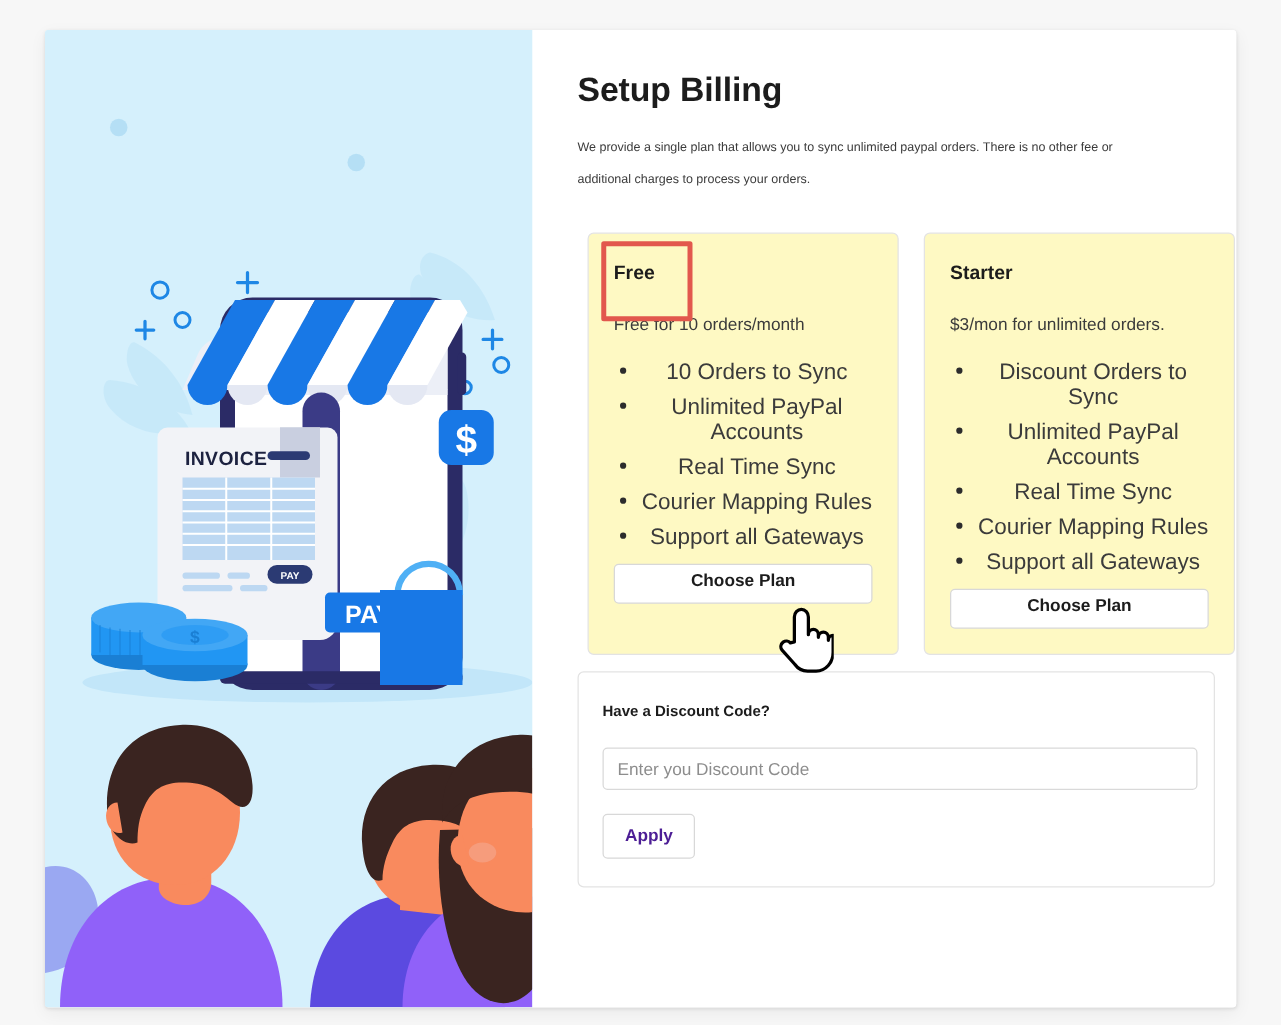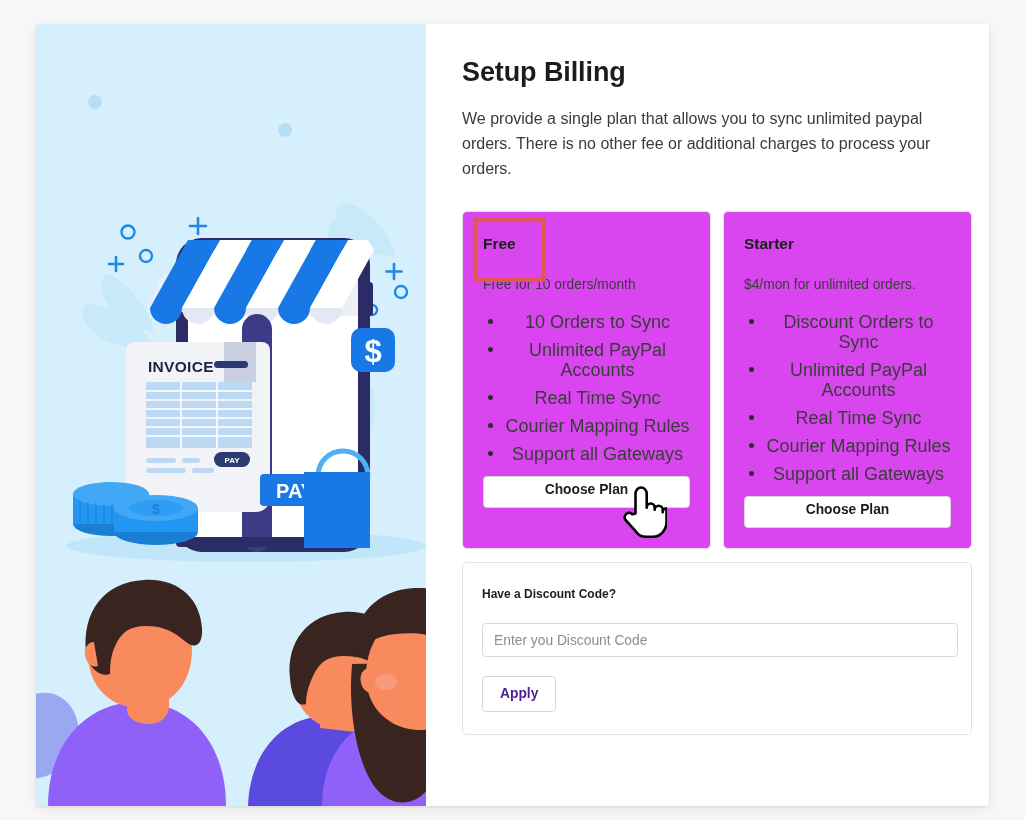--- a/index.html
+++ b/index.html
@@ -53,39 +53,40 @@
   .page-title {
     font-size: 27px;
     font-weight: 700;
     color: #1c1c1c;
     letter-spacing: -0.1px;
     line-height: 1.2;
     margin: 6px 0 0 0;
   }
   .intro {
     margin-top: 18px;
-    font-size: 16px;
+    font-size: 10px;
     line-height: 25px;
     color: #3b3b3b;
     width: 470px;
   }
 
   
   .plans {
     display: flex;
     gap: 12px;
     margin-top: 30px;
   }
   .plan-card {
     width: 249px;
-    background: #d946ef;
+    background: #fef9c3;
     border: 1px solid #e3e3e3;
     border-radius: 5px;
     padding: 22px 20px 20px 20px;
     position: relative;
+    margin-left: 8px;
   }
   .plan-title {
     font-size: 15.5px;
     font-weight: 700;
     color: #1c1c1c;
     line-height: 20px;
   }
   .plan-price {
     margin-top: 21px;
     font-size: 13.8px;
@@ -373,21 +374,21 @@
             <li><span class="bullet"></span><span>Unlimited PayPal Accounts</span></li>
             <li><span class="bullet"></span><span>Real Time Sync</span></li>
             <li><span class="bullet"></span><span>Courier Mapping Rules</span></li>
             <li><span class="bullet"></span><span>Support all Gateways</span></li>
           </ul>
           <button class="choose-btn">Choose Plan</button>
         </div>
 
         <div class="plan-card">
           <div class="plan-title">Starter</div>
-          <div class="plan-price">$4/mon for unlimited orders.</div>
+          <div class="plan-price">$3/mon for unlimited orders.</div>
           <ul class="plan-features">
             <li><span class="bullet"></span><span>Discount Orders to Sync</span></li>
             <li><span class="bullet"></span><span>Unlimited PayPal Accounts</span></li>
             <li><span class="bullet"></span><span>Real Time Sync</span></li>
             <li><span class="bullet"></span><span>Courier Mapping Rules</span></li>
             <li><span class="bullet"></span><span>Support all Gateways</span></li>
           </ul>
           <button class="choose-btn">Choose Plan</button>
         </div>
       </div>

